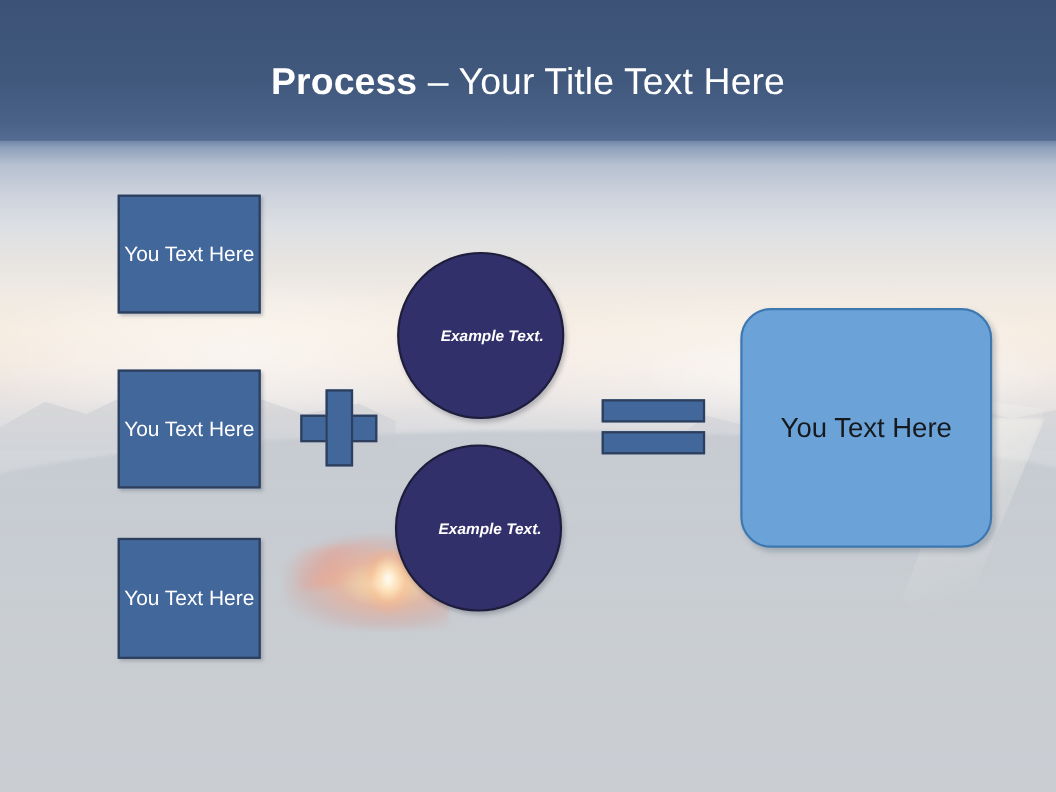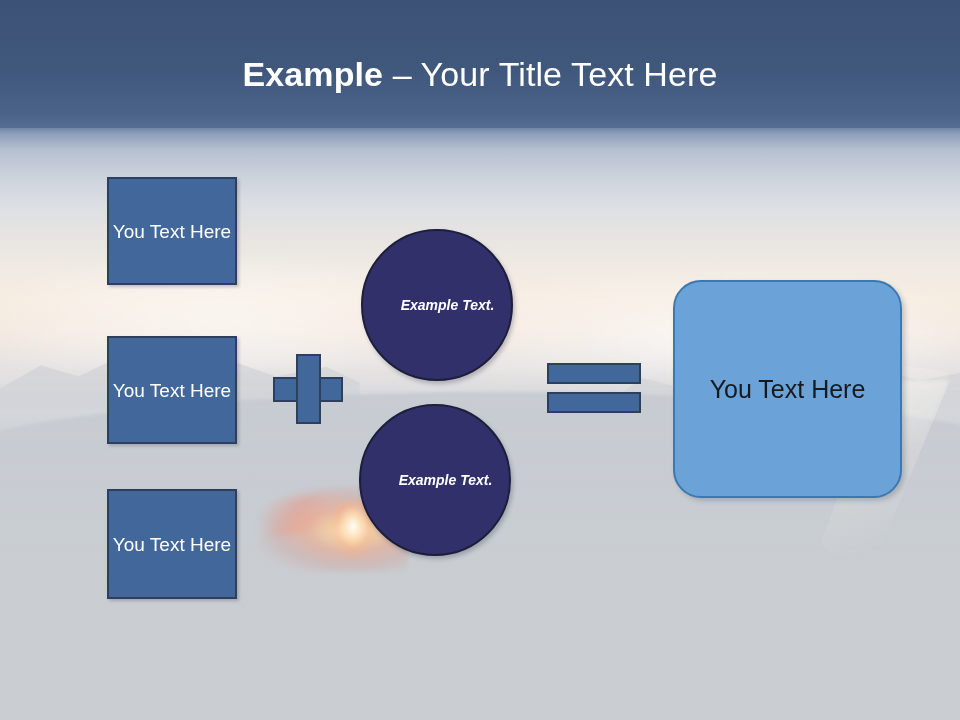--- a/index.html
+++ b/index.html
@@ -304,21 +304,21 @@
   <div class="bg-ridge-right"></div>
   <div class="bg-hill"></div>
   <div class="bg-haze"></div>
   <div class="bg-glow-streak"></div>
   <div class="bg-glow-warm"></div>
   <div class="bg-glow-spark"></div>
   <div class="bg-lightshaft"></div>
   <div class="bg-lightshaft-2"></div>
 
   <div class="title-band"></div>
-  <div class="title-text"><span class="title-strong">Example</span><span> – Your Title Text Here</span></div>
+  <div class="title-text"><span class="title-strong">Process</span><span> – Your Title Text Here</span></div>
 
   <div class="input-box" id="input-box-1">
     <span>You Text Here</span>
   </div>
   <div class="input-box" id="input-box-2">
     <span>You Text Here</span>
   </div>
   <div class="input-box" id="input-box-3">
     <span>You Text Here</span>
   </div>

